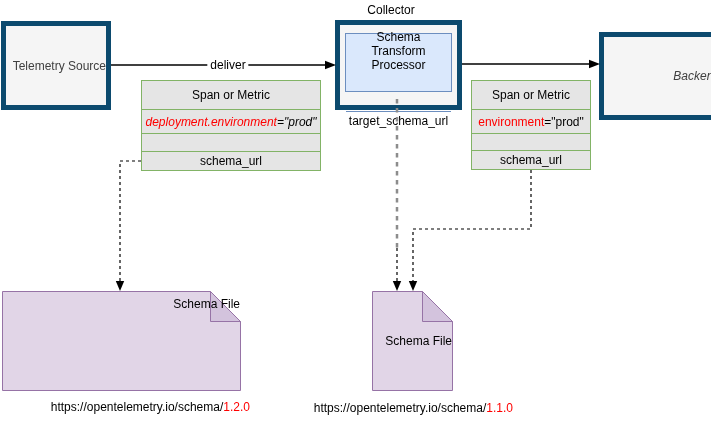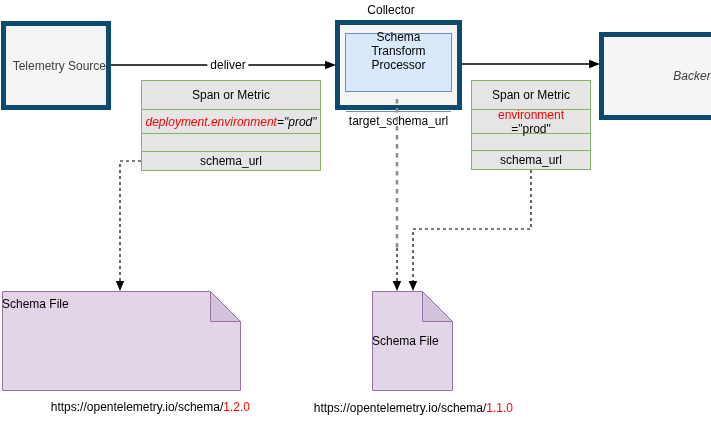--- a/index.html
+++ b/index.html
@@ -16,21 +16,21 @@
   .plain-label { text-align:center; }
   .blue-node { background:#dae8fc; border:1px solid #6c8ebf; }
   .blue-row { display:flex; align-items:center; justify-content:center; text-align:center; line-height:1.15; box-sizing:border-box; }
   .blue-row.divided { border-top:1px solid #6c8ebf;margin-top:41px; }
   .green-table { background:#e5e5e5; border:1px solid #82b366; }
   .green-row { display:flex; align-items:center; justify-content:center; text-align:center; box-sizing:border-box; white-space:nowrap; }
   .green-row + .green-row { border-top:1px solid #82b366; }
   .red { color:#ff0000; }
   .bold { font-weight:bold; }
   .note-wrap { position:absolute; }
-  .note-text { position:absolute; left:0; right:8px; text-align:left; line-height:1.28; }
+  .note-text { position:absolute; left:0; right:1px; text-align:right; line-height:1.28; }
   .edge-label {
     position:absolute; transform:translate(-50%,-50%);
     background:#ffffff; padding:0 3px; white-space:nowrap;text-align:right;
   }
   .url-line { position:absolute; text-align:right; white-space:nowrap; }
   svg.overlay { position:absolute; left:0; top:0; pointer-events:none; }
 </style>
 </head>
 <body>
 
@@ -58,21 +58,21 @@
     <div class="green-row" style="height:24px;font-style:italic;">
       <span class="red">deployment.environment</span>
         <span>="prod"</span>
     </div>
     <div class="green-row" style="height:18px;"></div>
     <div class="green-row" style="height:19px;">schema_url</div>
   </div>
 
   <div class="abs green-table" style="left:471px; top:80px; width:120px; height:90px;">
     <div class="green-row" style="height:28px;">Span or Metric</div>
-    <div class="green-row" style="height:24px;flex-direction:column;">
+    <div class="green-row" style="height:24px;">
       <span class="red">environment</span>
         <span>="prod"</span>
     </div>
     <div class="green-row" style="height:17px;"></div>
     <div class="green-row" style="height:19px;">schema_url</div>
   </div>
 
   <div class="note-wrap" style="left:2px; top:291px; width:239px; height:100px;">
     <svg width="239" height="100">
       <polygon points="0.5,0.5 208.5,0.5 238.5,30.5 238.5,99.5 0.5,99.5" fill="#e1d5e7" stroke="#9673a6" stroke-width="1"></polygon>

